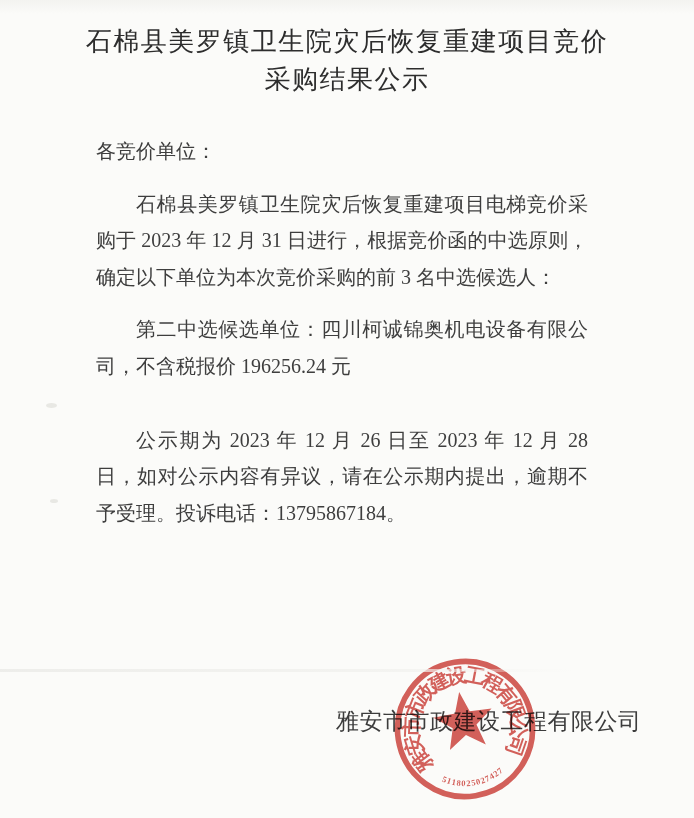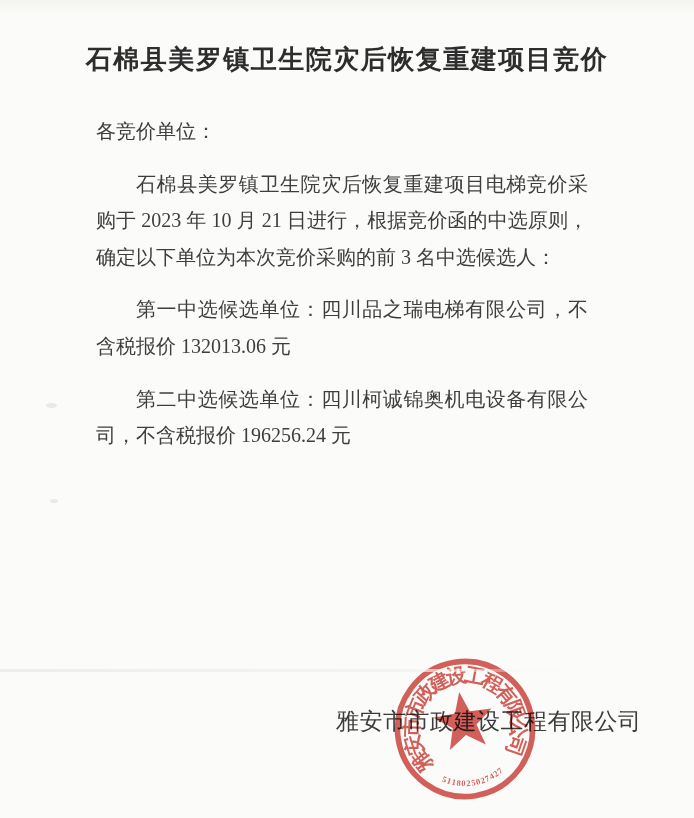--- a/index.html
+++ b/index.html
@@ -9,24 +9,24 @@
     height: 818px;
     overflow: hidden;
     background:
       linear-gradient(180deg, #f3f3f0 0px, #fbfbf9 14px, #fbfbf9 100%),
       #fbfbf9;
     font-family: "Liberation Serif", "DejaVu Serif", serif;
     color: #3d3d3d;
   }
   .doc-title {
     margin: 0;
-    padding-top: 40px;
+    padding-top: 22px;
     text-align: center;
     font-family: "Liberation Sans", "DejaVu Sans", sans-serif;
-    font-weight: 700;
+    font-weight: 400;
     font-size: 26px;
     line-height: 38px;
     letter-spacing: 1.5px;
     color: #2d2d2d;
   }
   .doc-title .title-line { display: block; }
   .doc-body {
     margin: 35px 0 0 80px;
     width: 524px;
     font-size: 20px;
@@ -90,27 +90,28 @@
   .smudge-1 { left: 46px; top: 403px; width: 11px; height: 5px; }
   .smudge-2 { left: 50px; top: 499px; width: 8px; height: 4px; }
 </style>
 </head>
 <body>
 
 <div class="page">
 
   <h1 class="doc-title">
     <span class="title-line">石棉县美罗镇卫生院灾后恢复重建项目竞价</span>
+    <span class="title-line">采购结果公示</span>
   </h1>
 
   <div class="doc-body">
     <p class="salutation">各竞价单位：</p>
-    <p class="para">石棉县美罗镇卫生院灾后恢复重建项目电梯竞价采购于 2023 年 10 月 21 日进行，根据竞价函的中选原则，确定以下单位为本次竞价采购的前 3 名中选候选人：</p>
-    <p class="para">第一中选候选单位：四川品之瑞电梯有限公司，不含税报价 132013.06 元</p>
+    <p class="para">石棉县美罗镇卫生院灾后恢复重建项目电梯竞价采购于 2023 年 12 月 31 日进行，根据竞价函的中选原则，确定以下单位为本次竞价采购的前 3 名中选候选人：</p>
     <p class="para">第二中选候选单位：四川柯诚锦奥机电设备有限公司，不含税报价 196256.24 元</p>
+    <p class="para para-notice">公示期为 2023 年 12 月 26 日至 2023 年 12 月 28 日，如对公示内容有异议，请在公示期内提出，逾期不予受理。投诉电话：13795867184。</p>
   </div>
 
   <div class="sig-company">雅安市市政建设工程有限公司</div>
 
   <div class="seal">
     <svg id="seal-svg" viewBox="0 0 160 160" xmlns="http://www.w3.org/2000/svg">
       <circle id="seal-ring" cx="80" cy="80" r="72" fill="none" stroke-width="6" stroke="#cf453f"></circle>
       <polygon id="seal-star" points="80,40 87.94,62.08 111.39,62.80 92.84,77.17 99.40,99.70 80,86.5 60.60,99.70 67.16,77.17 48.61,62.80 72.06,62.08" fill="#cf453f"></polygon>
     <text class="seal-char" text-anchor="middle" fill="#cf453f" transform="translate(80,80) rotate(-118) translate(0,-50)">雅</text>
         <text class="seal-char" text-anchor="middle" fill="#cf453f" transform="translate(80,80) rotate(-98.33333333333333) translate(0,-50)">安</text>

